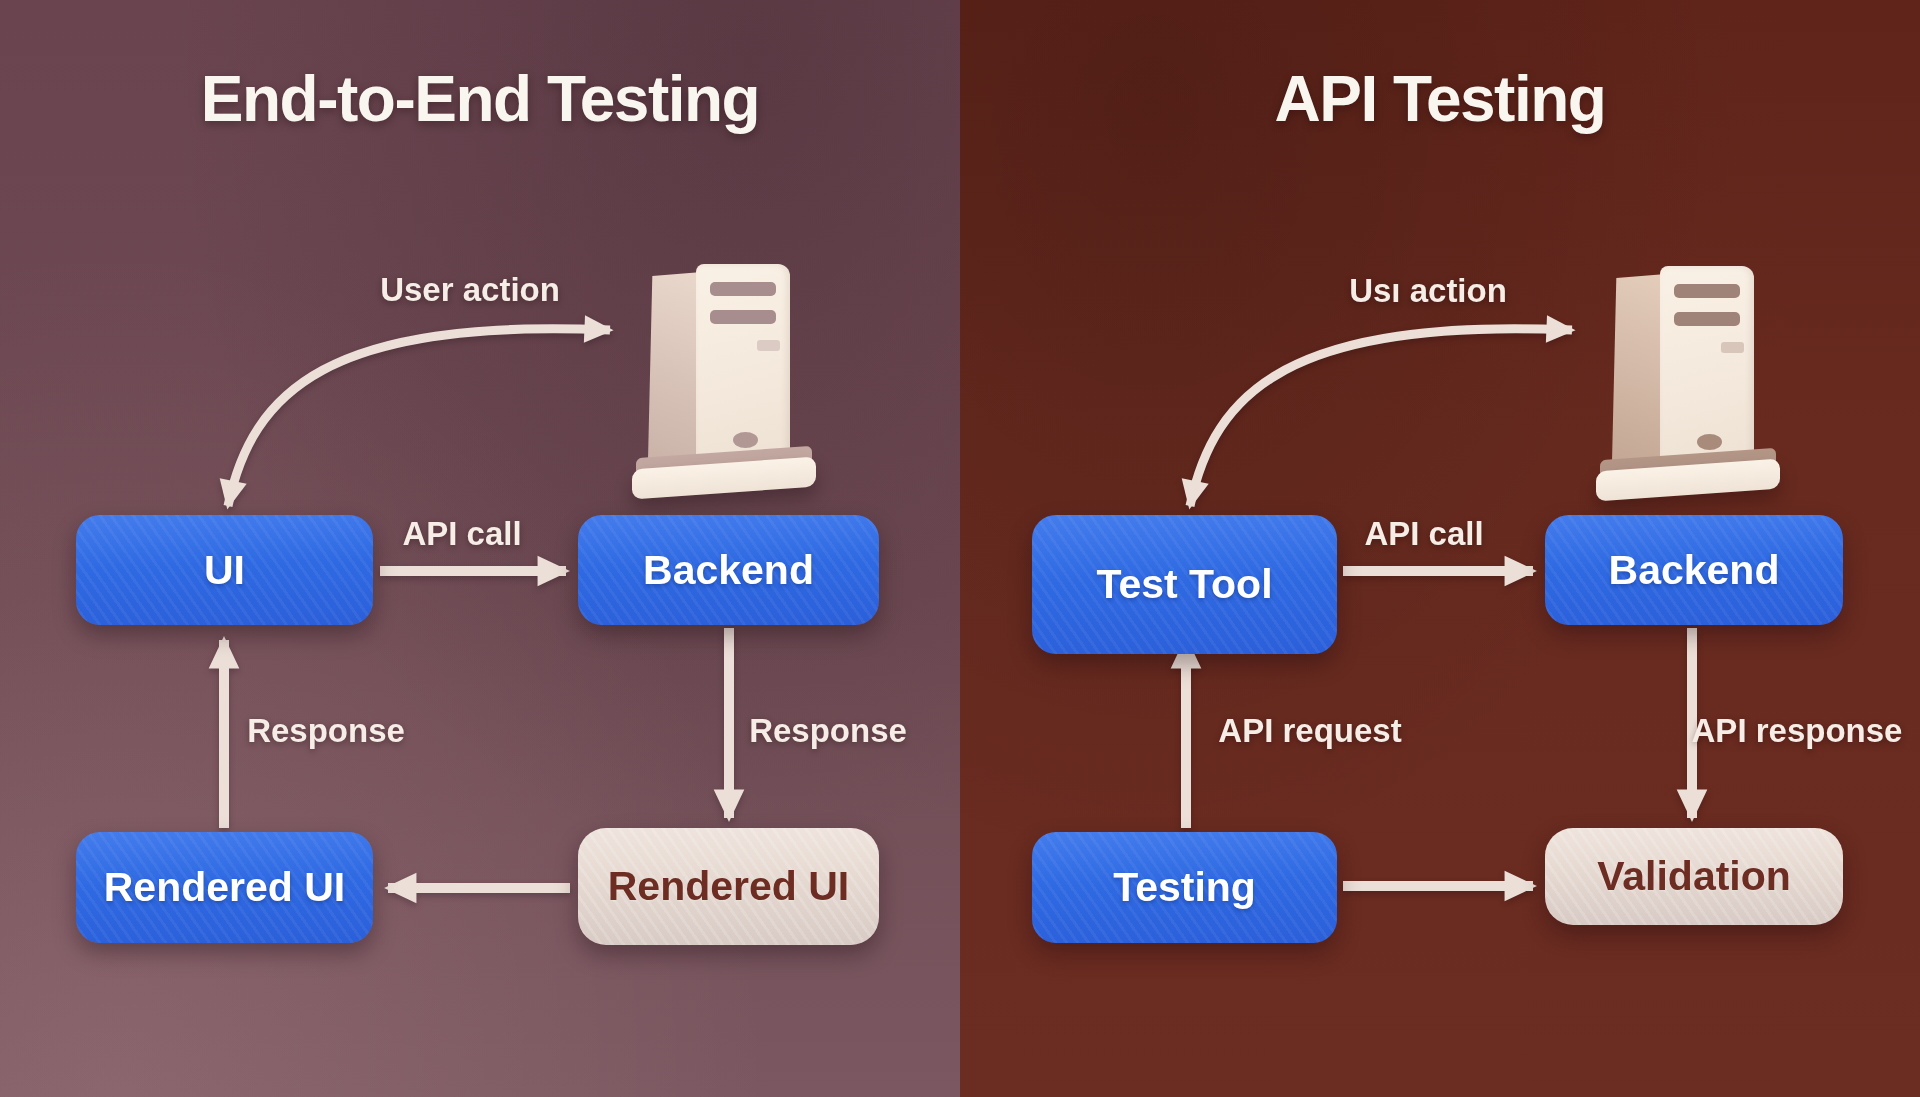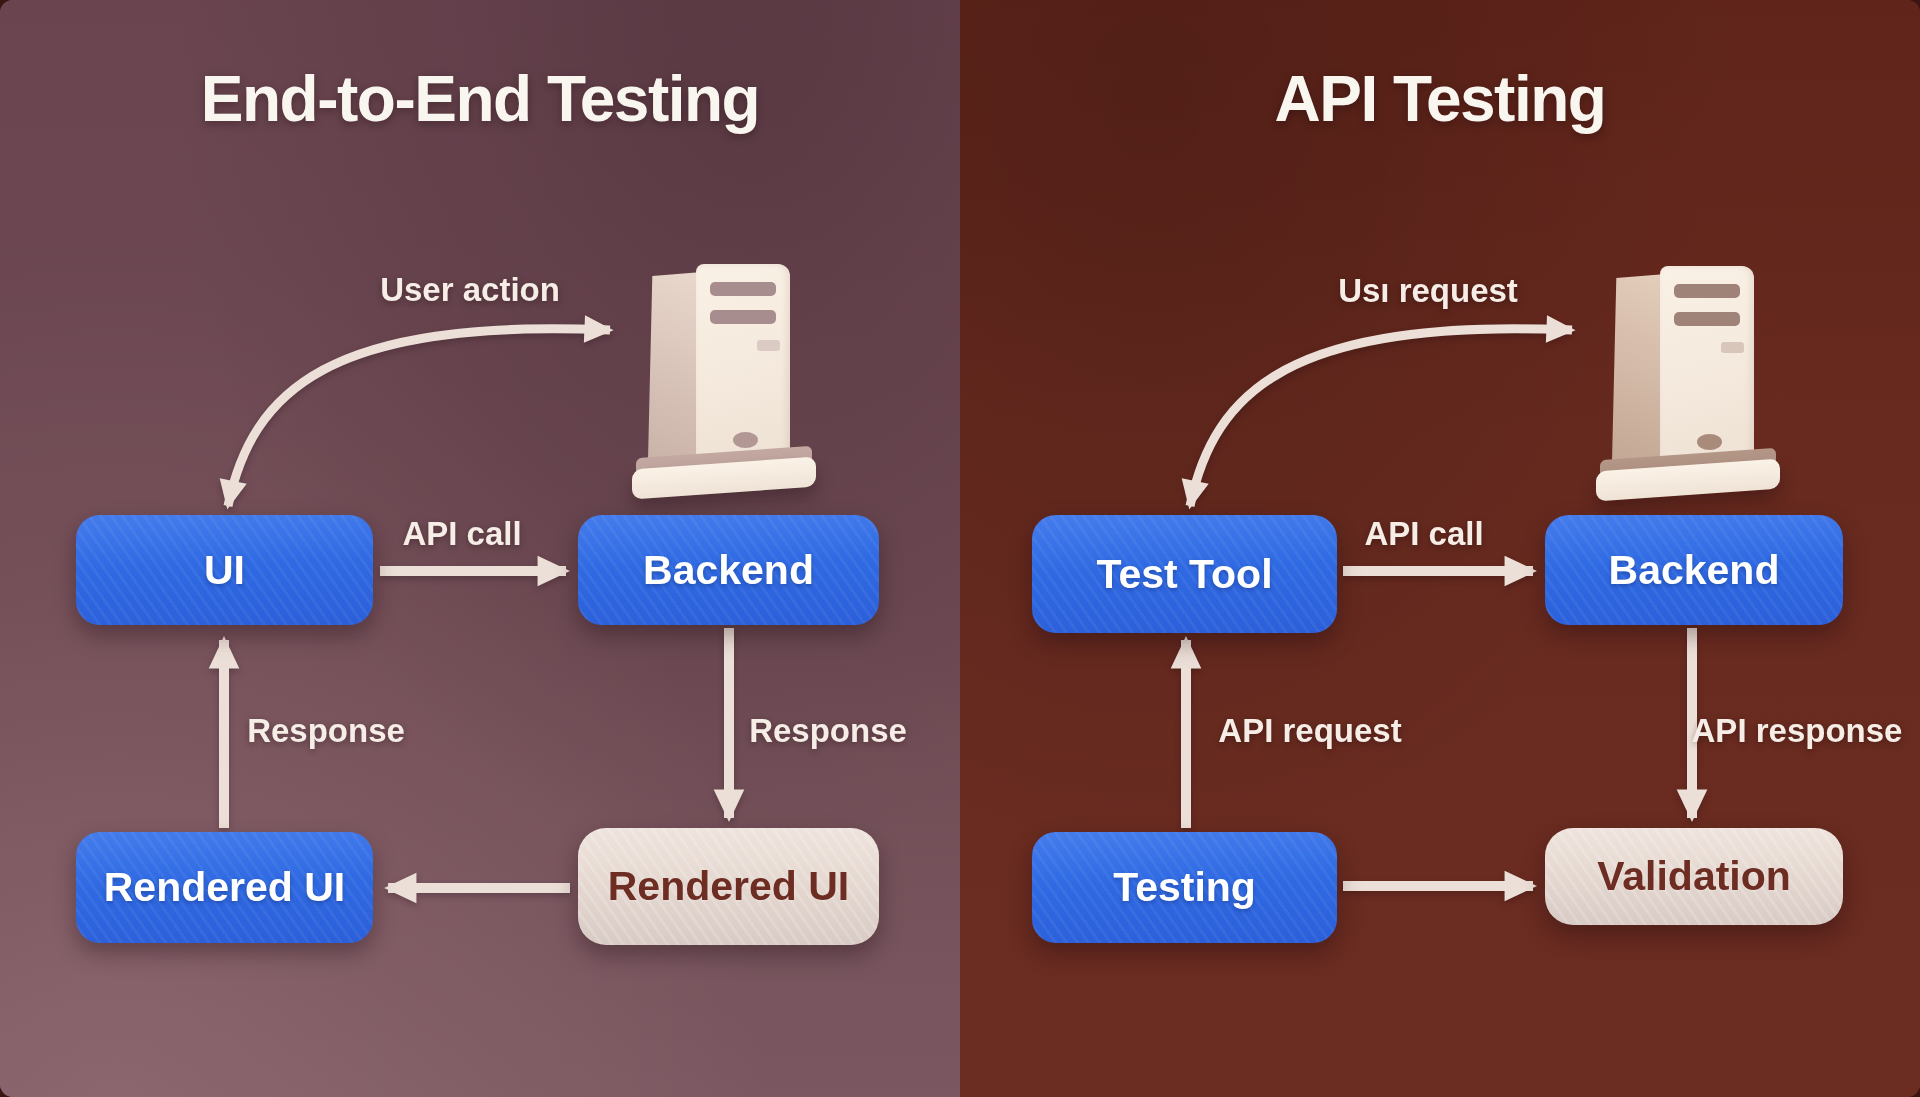--- a/index.html
+++ b/index.html
@@ -1,19 +1,18 @@
 <!DOCTYPE html>
 <html><head>
 <meta charset="utf-8">
 <style>
   html,body{margin:0;padding:0;background:#3a1511;}
   .stage{
     position:relative;width:1920px;height:1097px;overflow:hidden;
     font-family:"Liberation Sans",sans-serif;
-    border-radius:13px;
   }
   
   .panel{position:absolute;top:0;height:1097px;}
   .panel.left{
     left:0;width:960px;
     background-color:#6e4a53;
     background-image:
       radial-gradient(ellipse at 78% 6%, rgba(25,8,16,.20), transparent 55%),
       radial-gradient(ellipse at 12% 100%, rgba(255,198,206,.13), transparent 55%),
       linear-gradient(180deg,#6a4550 0%,#6e4a53 55%,#7b5861 100%),
@@ -150,39 +149,39 @@
     </div>
     <div class="srv-base-top"></div>
     <div class="srv-base"></div>
   </div>
 
   <span class="edge-label" style="left:470px;top:290px">User action</span>
   <span class="edge-label" style="left:462px;top:534px">API call</span>
   <span class="edge-label" style="left:326px;top:731px">Response</span>
   <span class="edge-label" style="left:828px;top:731px">Response</span>
 
-  <span class="edge-label" style="left:1428px;top:291px">Usı request</span>
+  <span class="edge-label" style="left:1428px;top:291px">Usı action</span>
   <span class="edge-label" style="left:1424px;top:534px">API call</span>
   <span class="edge-label" style="left:1310px;top:731px">API request</span>
   <span class="edge-label" style="left:1797px;top:731px">API response</span>
 
   <div class="node blue" style="left:76px;top:515px;width:297px;height:110px">
     <span>UI</span>
   </div>
   <div class="node blue" style="left:578px;top:515px;width:301px;height:110px">
     <span>Backend</span>
   </div>
   <div class="node blue" style="left:76px;top:832px;width:297px;height:111px">
     <span>Rendered UI</span>
   </div>
   <div class="node cream" style="left:578px;top:828px;width:301px;height:117px">
     <span>Rendered UI</span>
   </div>
 
-  <div class="node blue" style="left:1032px;top:515px;width:305px;height:118px">
+  <div class="node blue" style="left:1032px;top:515px;width:305px;height:139px">
     <span>Test Tool</span>
   </div>
   <div class="node blue" style="left:1545px;top:515px;width:298px;height:110px">
     <span>Backend</span>
   </div>
   <div class="node blue" style="left:1032px;top:832px;width:305px;height:111px">
     <span>Testing</span>
   </div>
   <div class="node cream" style="left:1545px;top:828px;width:298px;height:97px">
     <span>Validation</span>

